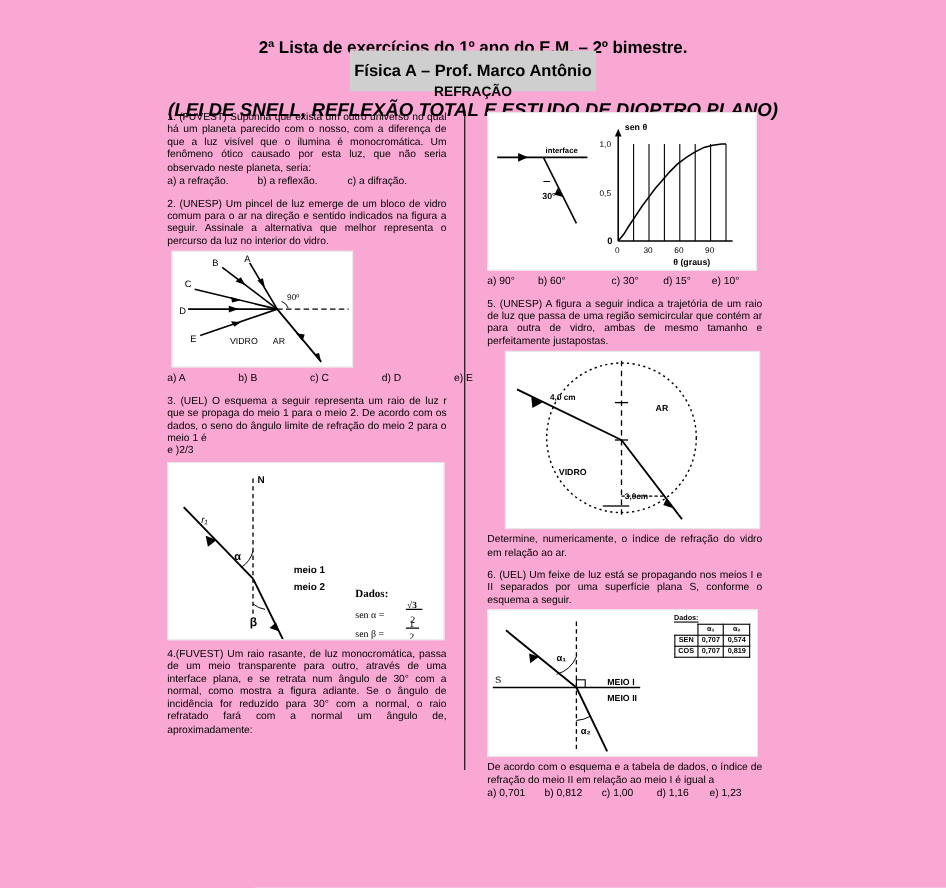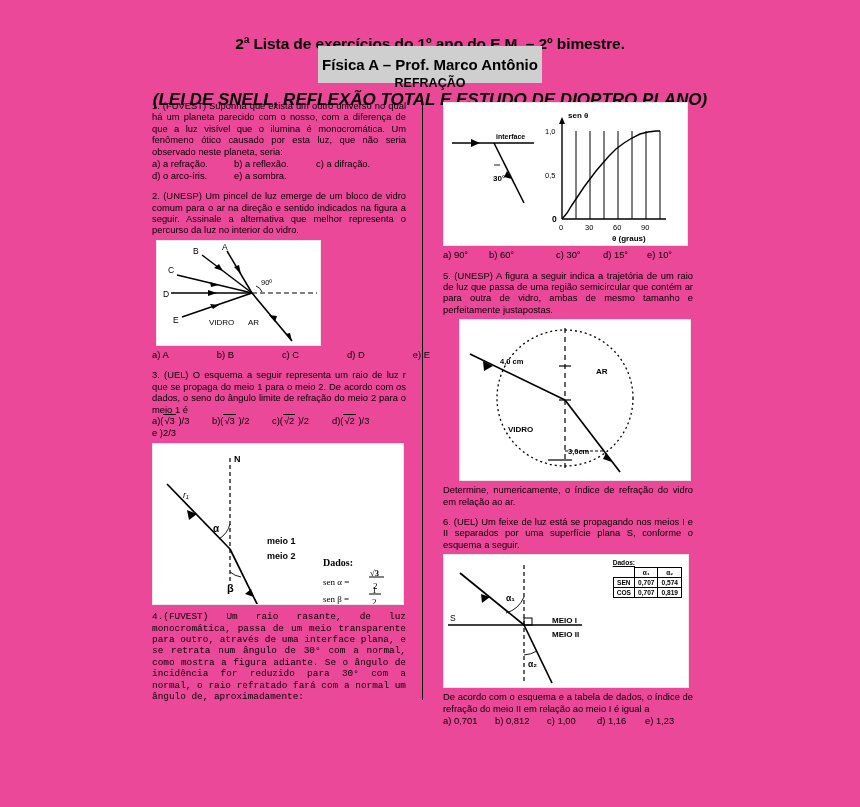--- a/index.html
+++ b/index.html
@@ -11,21 +11,21 @@
     width: 860px;
     height: 807px;
     font-family: "Liberation Sans", sans-serif;
     color: #000;
     overflow: hidden;
   }
   .page {
     position: relative;
     width: 860px;
     height: 807px;
-    background: #ec4899;
+    background: #f9a8d4;
     box-sizing: border-box;
   }
 
   
   .header {
     padding-top: 34px;
     text-align: center;
   }
   .title-main {
     font-size: 15.5px;
@@ -147,24 +147,20 @@
   <div class="columns">
 
     <div class="col col-left">
 
       <p class="q">1. (FUVEST) Suponha que exista um outro universo no qual há um planeta parecido com o nosso, com a diferença de que a luz visível que o ilumina é monocromática. Um fenômeno ótico causado por esta luz, que não seria observado neste planeta, seria:</p>
       <div class="alt-row" style="margin-top:1px;">
         <span style="width:82px">a) a refração.</span>
         <span style="width:82px">b) a reflexão.</span>
         <span>c) a difração.</span>
       </div>
-      <div class="alt-row">
-        <span style="width:82px">d) o arco-íris.</span>
-        <span>e) a sombra.</span>
-      </div>
 
       <p class="q spaced">2. (UNESP) Um pincel de luz emerge de um bloco de vidro comum para o ar na direção e sentido indicados na figura a seguir. Assinale a alternativa que melhor representa o percurso da luz no interior do vidro.</p>
 
       <div class="fig" style="width:163px;height:104px;margin-left:4px;">
         <svg width="163" height="104" viewBox="0 0 163 104">
 
           <line x1="95" y1="52" x2="160" y2="52" stroke="#000" stroke-width="1.2" stroke-dasharray="5,3"></line>
 
           <line x1="95" y1="52" x2="135" y2="100" stroke="#000" stroke-width="1.6"></line>
           <polygon points="135,100 129,93 133,92" fill="#000"></polygon>
@@ -198,26 +194,20 @@
       <div class="alt-row" style="margin-top:2px;gap:48px;">
         <span style="width:39px">a) A</span>
         <span style="width:42px">b) B</span>
         <span style="width:42px">c) C</span>
         <span style="width:42px">d) D</span>
         <span>e) E</span>
       </div>
 
       <p class="q spaced">3. (UEL) O esquema a seguir representa um raio de luz r que se propaga do meio 1 para o meio 2. De acordo com os dados, o seno do ângulo limite de refração do meio 2 para o meio 1 é</p>
       <div class="alt-row">
-        <span style="width:60px">a)(<span class="sqrt">√3</span> )/3</span>
-        <span style="width:60px">b)(<span class="sqrt">√3</span> )/2</span>
-        <span style="width:60px">c)(<span class="sqrt">√2</span> )/2</span>
-        <span>d)(<span class="sqrt">√2</span> )/3</span>
-      </div>
-      <div class="alt-row">
         <span>e )2/3</span>
       </div>
 
       <div class="fig" style="width:250px;height:160px;margin-top:5px;">
         <svg width="250" height="160" viewBox="0 0 250 160">
 
           <line x1="77" y1="14" x2="77" y2="140" stroke="#000" stroke-width="1.2" stroke-dasharray="4,3"></line>
 
           <line x1="14" y1="40" x2="77" y2="105" stroke="#000" stroke-width="1.7"></line>
           <polygon points="44,70 34,66 36,76" fill="#000"></polygon>
@@ -242,21 +232,21 @@
           <text x="217" y="132" font-family="Liberation Serif, serif" font-size="8.5" font-weight="bold" fill="#000">√3</text>
           <text x="220" y="145" font-family="Liberation Serif, serif" font-size="9" fill="#000">2</text>
 
           <text x="170" y="158" font-family="Liberation Serif, serif" font-size="9" fill="#000">sen β =</text>
           <line x1="216" y1="150" x2="228" y2="150" stroke="#000" stroke-width="1"></line>
           <text x="219" y="149" font-family="Liberation Serif, serif" font-size="9" fill="#000">1</text>
           <text x="219" y="161" font-family="Liberation Serif, serif" font-size="9" fill="#000">2</text>
         </svg>
       </div>
 
-      <p class="q" style="margin-top:6px;font-family:Liberation Mono, monospace;">4.(FUVEST) Um raio rasante, de luz monocromática, passa de um meio transparente para outro, através de uma interface plana, e se retrata num ângulo de 30° com a normal, como mostra a figura adiante. Se o ângulo de incidência for reduzido para 30° com a normal, o raio refratado fará com a normal um ângulo de, aproximadamente:</p>
+      <p class="q" style="margin-top:6px;">4.(FUVEST) Um raio rasante, de luz monocromática, passa de um meio transparente para outro, através de uma interface plana, e se retrata num ângulo de 30° com a normal, como mostra a figura adiante. Se o ângulo de incidência for reduzido para 30° com a normal, o raio refratado fará com a normal um ângulo de, aproximadamente:</p>
 
     </div>
 
     <div class="col-divider"></div>
 
     <div class="col col-right">
 
       <div class="fig" style="width:243px;height:142px;margin-top:2px;">
         <svg width="243" height="142" viewBox="0 0 243 142">
 

